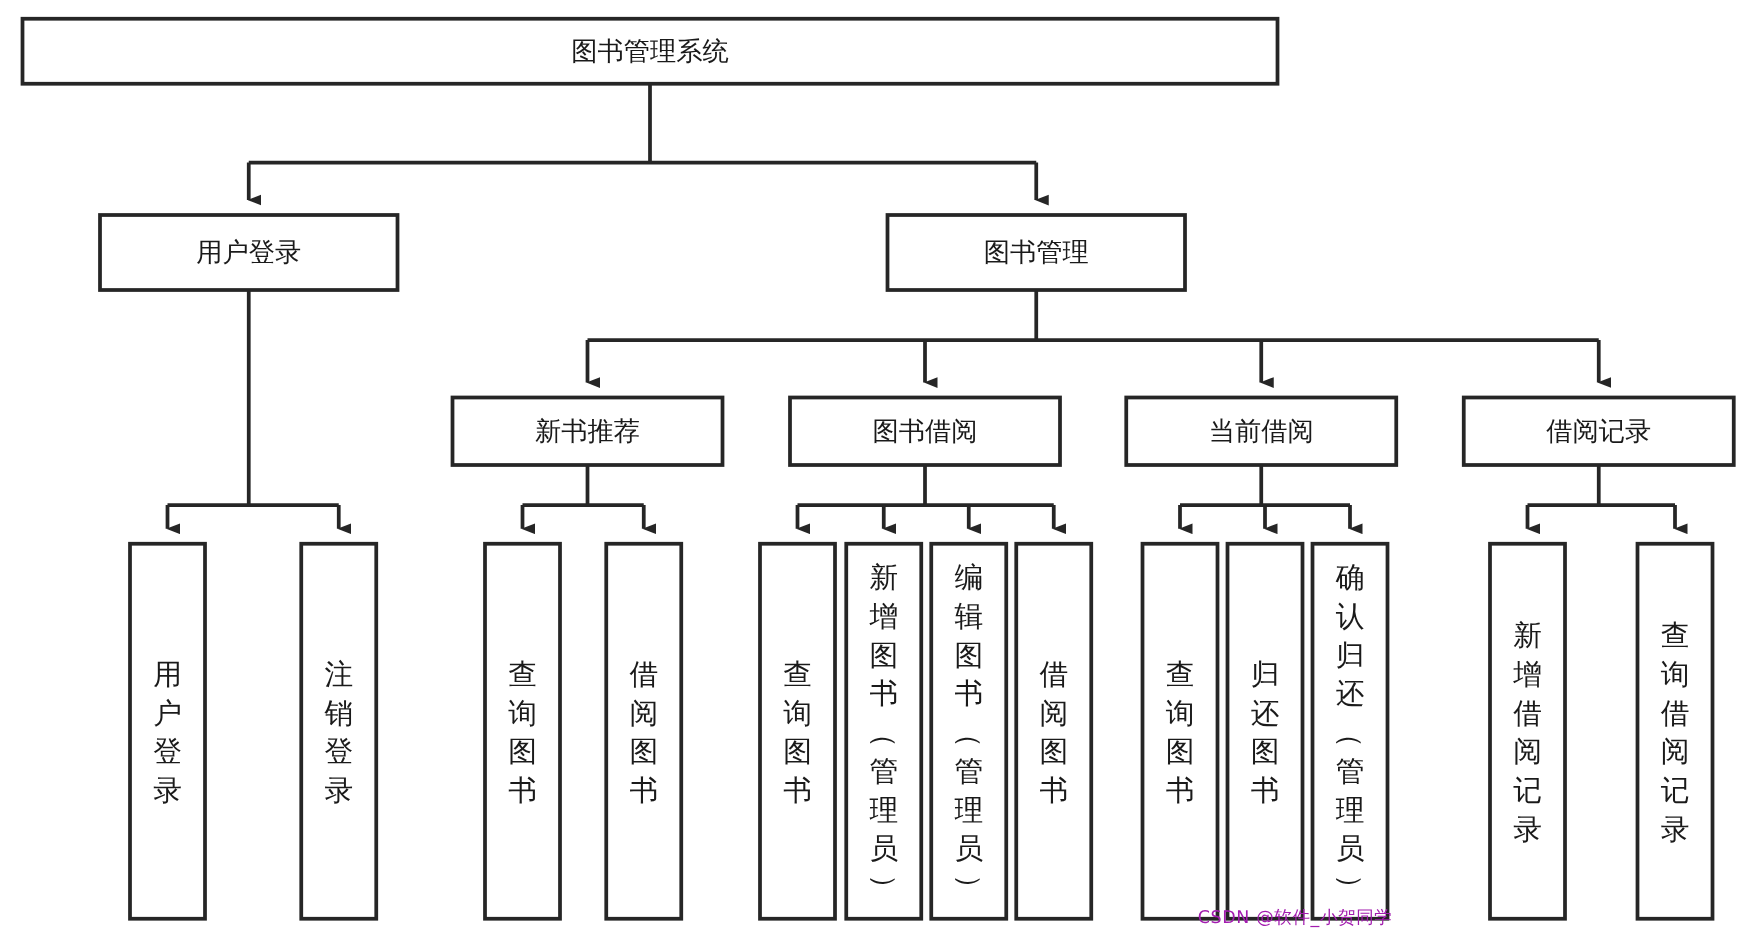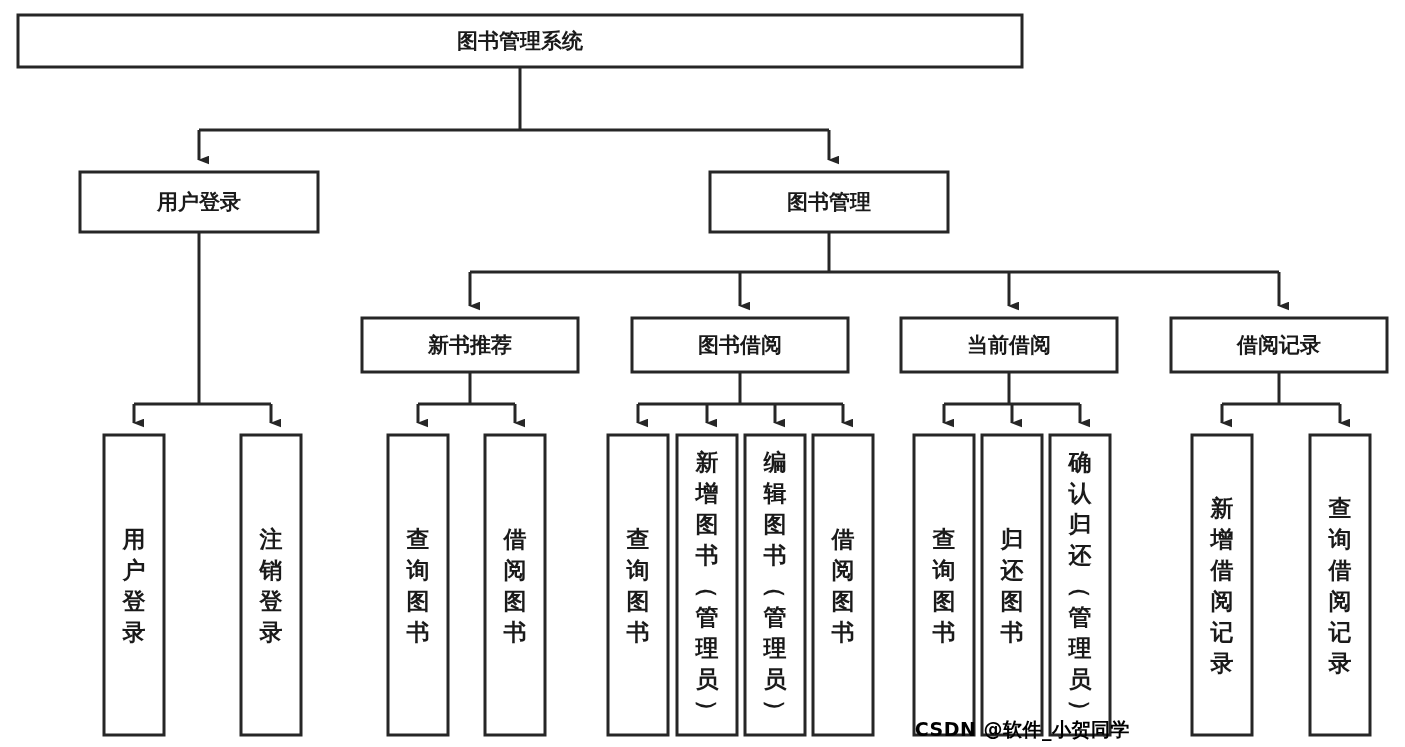--- a/index.html
+++ b/index.html
@@ -11,21 +11,20 @@
     width: 1405px;
     height: 747px;
     font-family: "DejaVu Sans", "Liberation Sans", sans-serif;
     overflow: hidden;
   }
   #diagram-root {
     position: relative;
     width: 1138px;
     height: 747px;
     background: #ffffff;
-    font-weight: bold;
   }
   svg.diagram {
     position: absolute;
     top: 0;
     left: 0;
     width: 1405px;
     height: 747px;
   }
   .node-rect {
     fill: #ffffff;
@@ -45,25 +44,25 @@
     font-size: 23px;
     text-anchor: middle;
   }
   .edge-line {
     stroke: #262626;
     stroke-width: 3;
     fill: none;
   }
   .watermark {
     position: absolute;
-    right: 8px;
+    right: 24px;
     bottom: 4px;
     font-family: "DejaVu Sans", "Liberation Sans", sans-serif;
-    font-size: 19px;
-    color: #000000;
+    font-size: 14px;
+    color: #a21caf;
     letter-spacing: 0.5px;
     white-space: nowrap;
     user-select: none;
   }
 </style>
 </head>
 <body>
 
 <div id="diagram-root">
 

